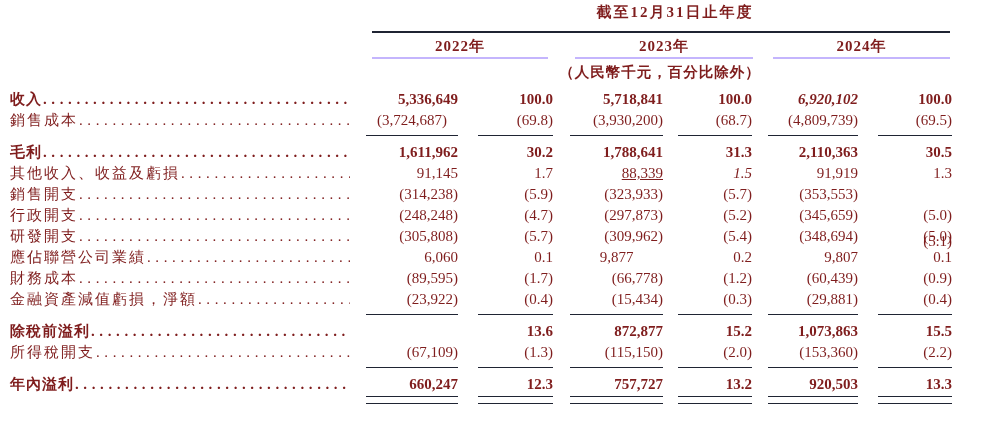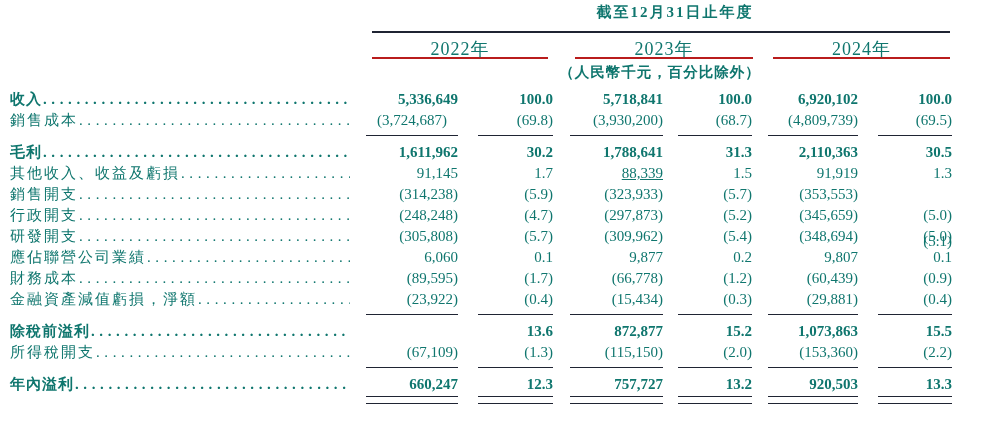--- a/index.html
+++ b/index.html
@@ -1,35 +1,35 @@
 <!DOCTYPE html>
 <html><head>
 <meta charset="utf-8">
 <style>
   html,body{margin:0;padding:0;background:#ffffff;}
   .page{
     position:relative;
     width:997px;height:424px;
     background:#ffffff;
     font-family:"Liberation Serif","DejaVu Serif",serif;
-    color:#0f766e;
+    color:#7f1d1d;
     overflow:hidden;
   }
   .title{
     position:absolute;top:3px;left:415px;width:520px;
     text-align:center;font-size:15px;font-weight:700;letter-spacing:2px;
   }
   .topline{
     position:absolute;top:31px;left:372px;width:578px;height:0;
     border-top:2.4px solid #1f2433;
   }
   .yearhead{
     position:absolute;top:37px;height:20px;
-    text-align:center;font-size:18px;font-weight:400;letter-spacing:1px;
-    border-bottom:2px solid #b91c1c;
+    text-align:center;font-size:15px;font-weight:700;letter-spacing:1px;
+    border-bottom:2px solid #c4b5fd;
   }
   .yh0{left:372px;width:176px;}
   .yh1{left:575px;width:178px;}
   .yh2{left:773px;width:177px;}
   .subtitle{
     position:absolute;top:63px;left:540px;width:240px;
     text-align:center;font-size:14.5px;font-weight:700;letter-spacing:1px;
     white-space:nowrap;
   }
   .tbody{
@@ -96,21 +96,21 @@
   <div class="tbody" id="tbody">
       <div class="row b">
         <div class="labelcell">
           <span>收入</span>
           <span class="dots"></span>
         </div>
         <div class="vcell" style="grid-column: 2;">5,336,649</div>
         <div class="vcell" style="grid-column: 4;">100.0</div>
         <div class="vcell" style="grid-column: 6;">5,718,841</div>
         <div class="vcell" style="grid-column: 8;">100.0</div>
-        <div class="vcell" style="grid-column: 10;">6,920,102</div>
+        <div class="vcell" style="grid-column: 10; font-style: italic;">6,920,102</div>
         <div class="vcell" style="grid-column: 12;">100.0</div>
       </div>
       <div class="row">
         <div class="labelcell">
           <span>銷售成本</span>
           <span class="dots"></span>
         </div>
         <div class="vcell" style="grid-column: 2; text-align: center;">(3,724,687)</div>
         <div class="vcell" style="grid-column: 4;">(69.8)</div>
         <div class="vcell" style="grid-column: 6;">(3,930,200)</div>
@@ -139,21 +139,21 @@
         <div class="vcell" style="grid-column: 12;">30.5</div>
       </div>
       <div class="row">
         <div class="labelcell">
           <span>其他收入、收益及虧損</span>
           <span class="dots"></span>
         </div>
         <div class="vcell" style="grid-column: 2;">91,145</div>
         <div class="vcell" style="grid-column: 4;">1.7</div>
         <div class="vcell" style="grid-column: 6; text-decoration: underline;">88,339</div>
-        <div class="vcell" style="grid-column: 8;">1.5</div>
+        <div class="vcell" style="grid-column: 8; font-style: italic;">1.5</div>
         <div class="vcell" style="grid-column: 10;">91,919</div>
         <div class="vcell" style="grid-column: 12;">1.3</div>
       </div>
       <div class="row">
         <div class="labelcell">
           <span>銷售開支</span>
           <span class="dots"></span>
         </div>
         <div class="vcell" style="grid-column: 2;">(314,238)</div>
         <div class="vcell" style="grid-column: 4;">(5.9)</div>
@@ -186,21 +186,21 @@
         <div class="vcell" style="grid-column: 10;">(348,694)</div>
         <div class="vcell" style="grid-column: 12;">(5.0)</div>
       </div>
       <div class="row">
         <div class="labelcell">
           <span>應佔聯營公司業績</span>
           <span class="dots"></span>
         </div>
         <div class="vcell" style="grid-column: 2;">6,060</div>
         <div class="vcell" style="grid-column: 4;">0.1</div>
-        <div class="vcell" style="grid-column: 6;">9,877</div>
+        <div class="vcell" style="grid-column: 6; text-align: center;">9,877</div>
         <div class="vcell" style="grid-column: 8;">0.2</div>
         <div class="vcell" style="grid-column: 10;">9,807</div>
         <div class="vcell" style="grid-column: 12;">0.1</div>
       </div>
       <div class="row">
         <div class="labelcell">
           <span>財務成本</span>
           <span class="dots"></span>
         </div>
         <div class="vcell" style="grid-column: 2;">(89,595)</div>

